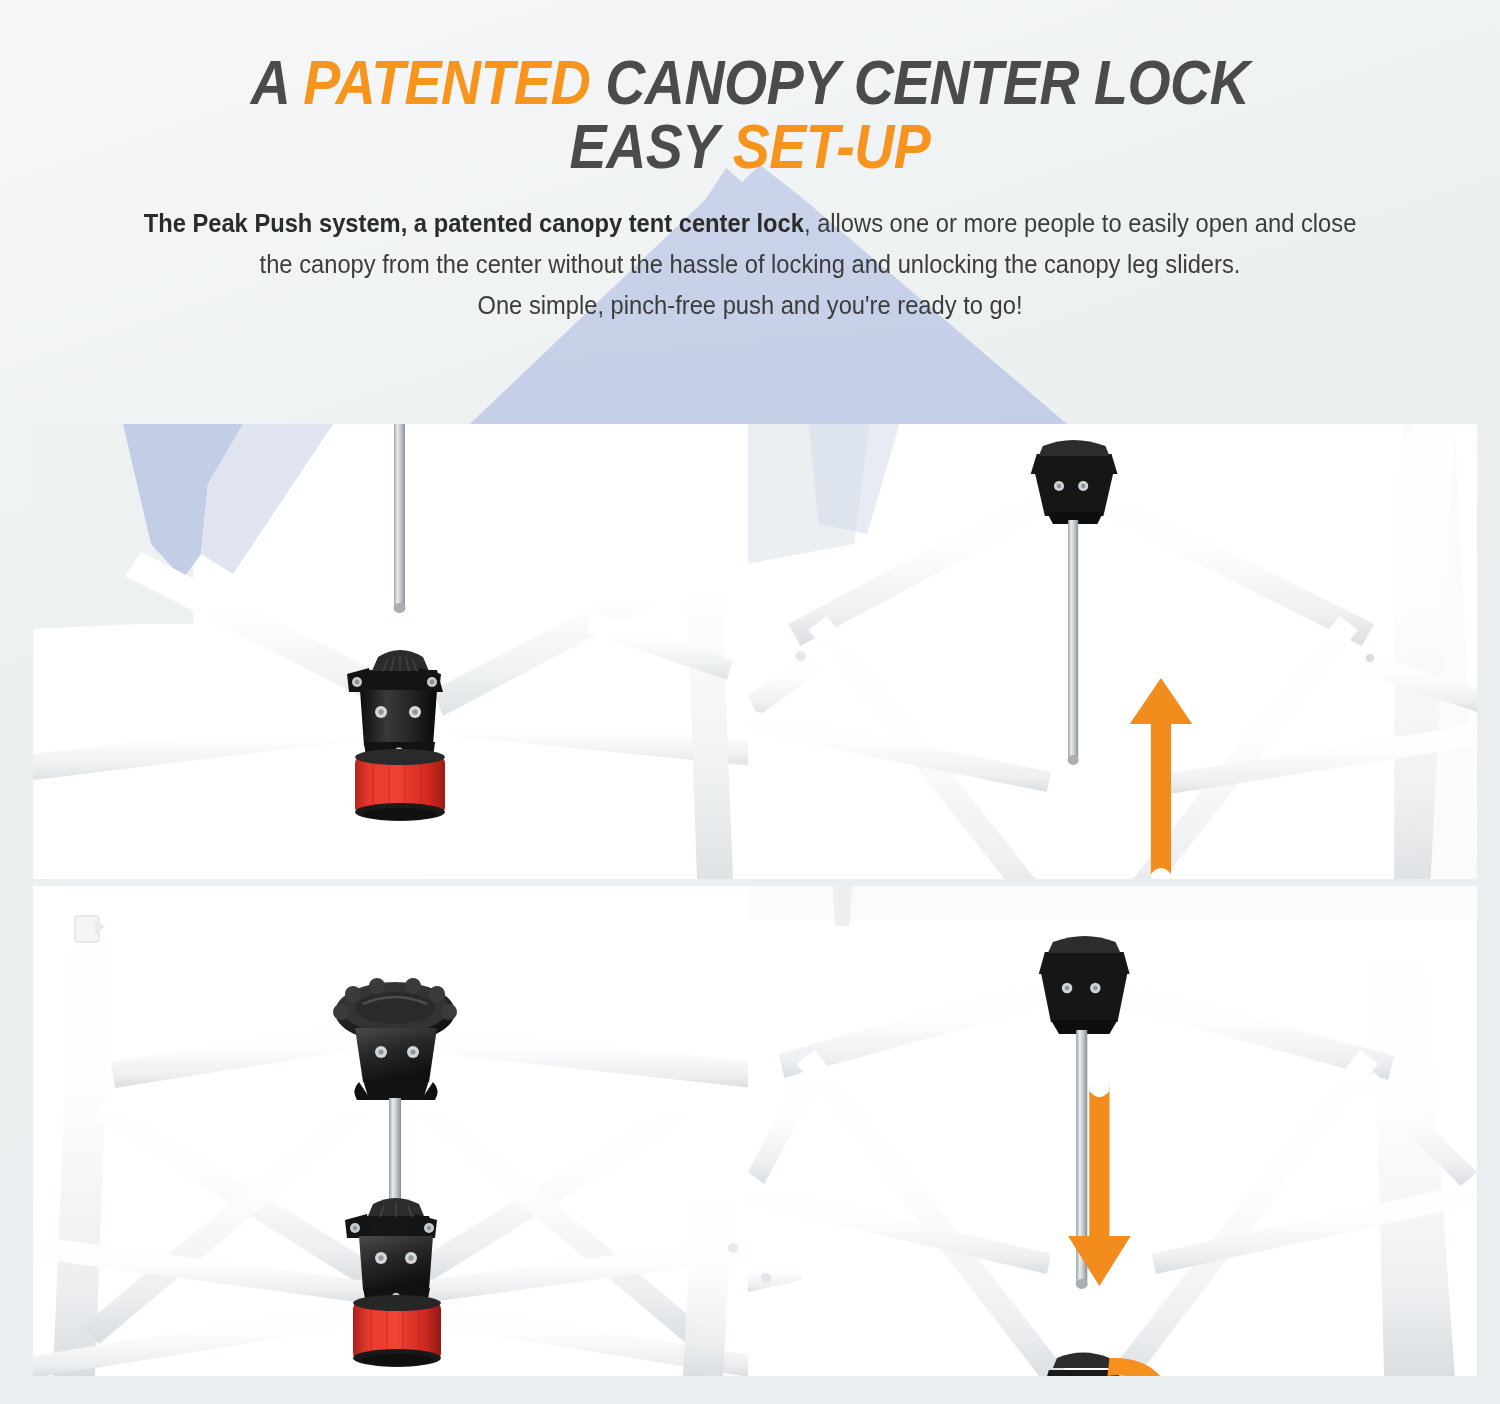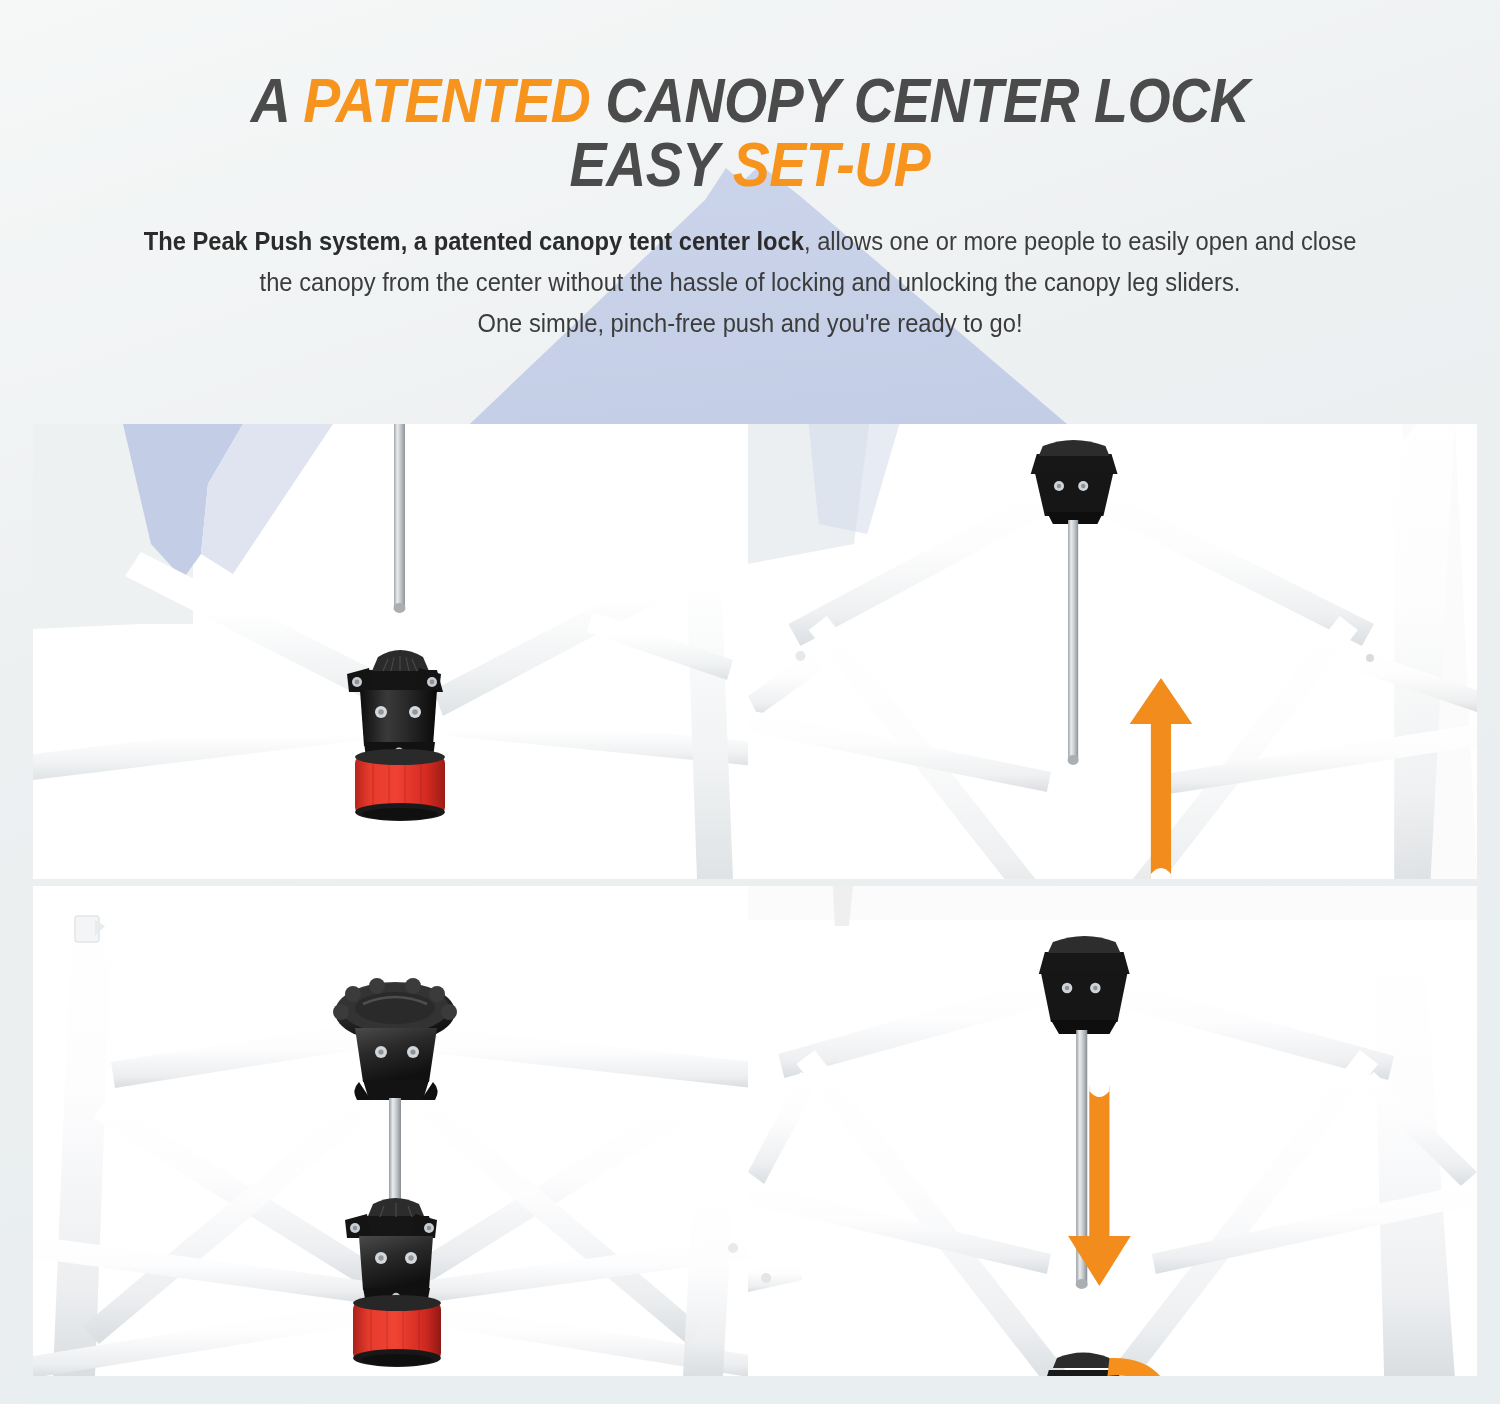--- a/index.html
+++ b/index.html
@@ -26,21 +26,21 @@
 
   
   #header {
     position: absolute;
     left: 0; top: 0;
     width: 1500px;
     z-index: 3;
     text-align: center;
   }
   #title-block {
-    padding-top: 68px;
+    padding-top: 50px;
     line-height: 1.02;
   }
   .title-line {
     font-family: "Liberation Sans Narrow", "Liberation Sans", sans-serif;
     font-weight: bold;
     font-style: italic;
     font-size: 63px;
     letter-spacing: -0.5px;
     color: #4b4b4b;
     transform: scaleX(0.88);

